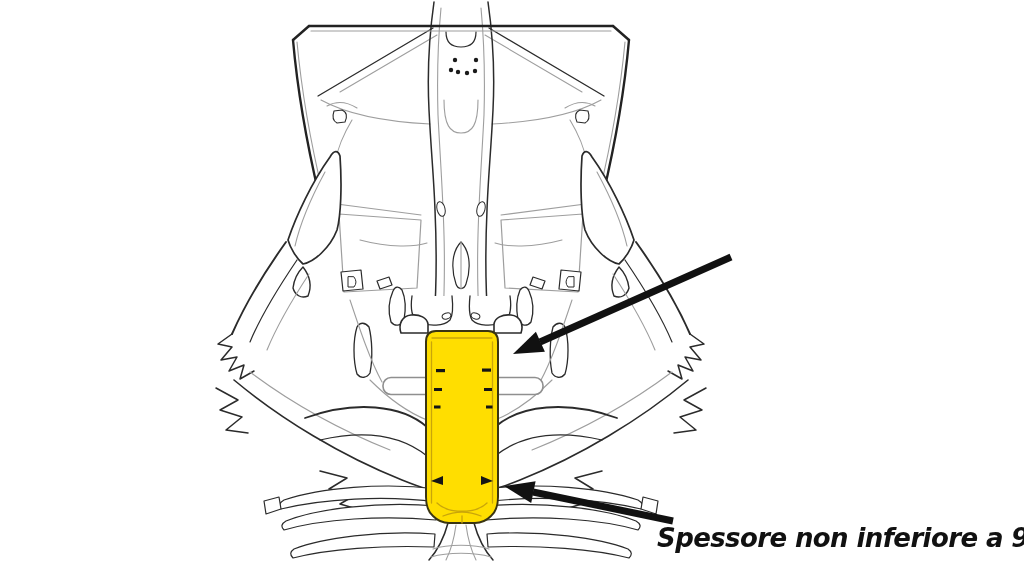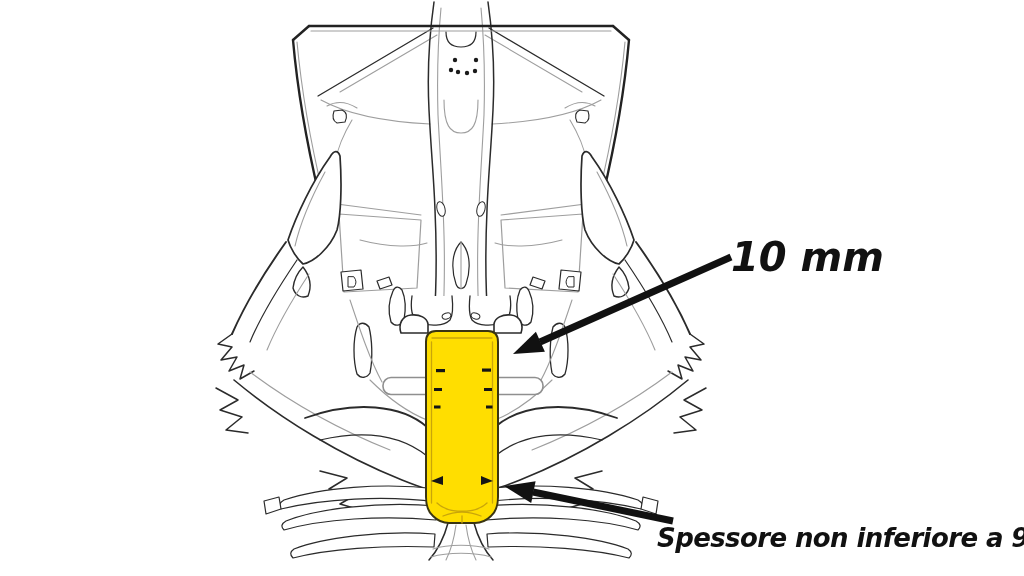--- a/index.html
+++ b/index.html
@@ -164,16 +164,15 @@
         <line x1="731" y1="257" x2="540" y2="342" stroke-width="7" stroke="#111111"></line>
         <polygon points="513,354 535.9,331.7 544.9,351.8" fill="#111111"></polygon>
       </g>
       <g>
         <line x1="673" y1="521" x2="533" y2="492" stroke-width="7" stroke="#111111"></line>
         <polygon points="504,486 535.6,481.3 531.2,502.9" fill="#111111"></polygon>
       </g>
     </g>
   </svg>
 
-  <div id="thickness-label" class="label">10 mm</div>
 
   <div id="wear-label" class="label">Spessore non inferiore a 9</div>
 </div>
 
 </body></html>

